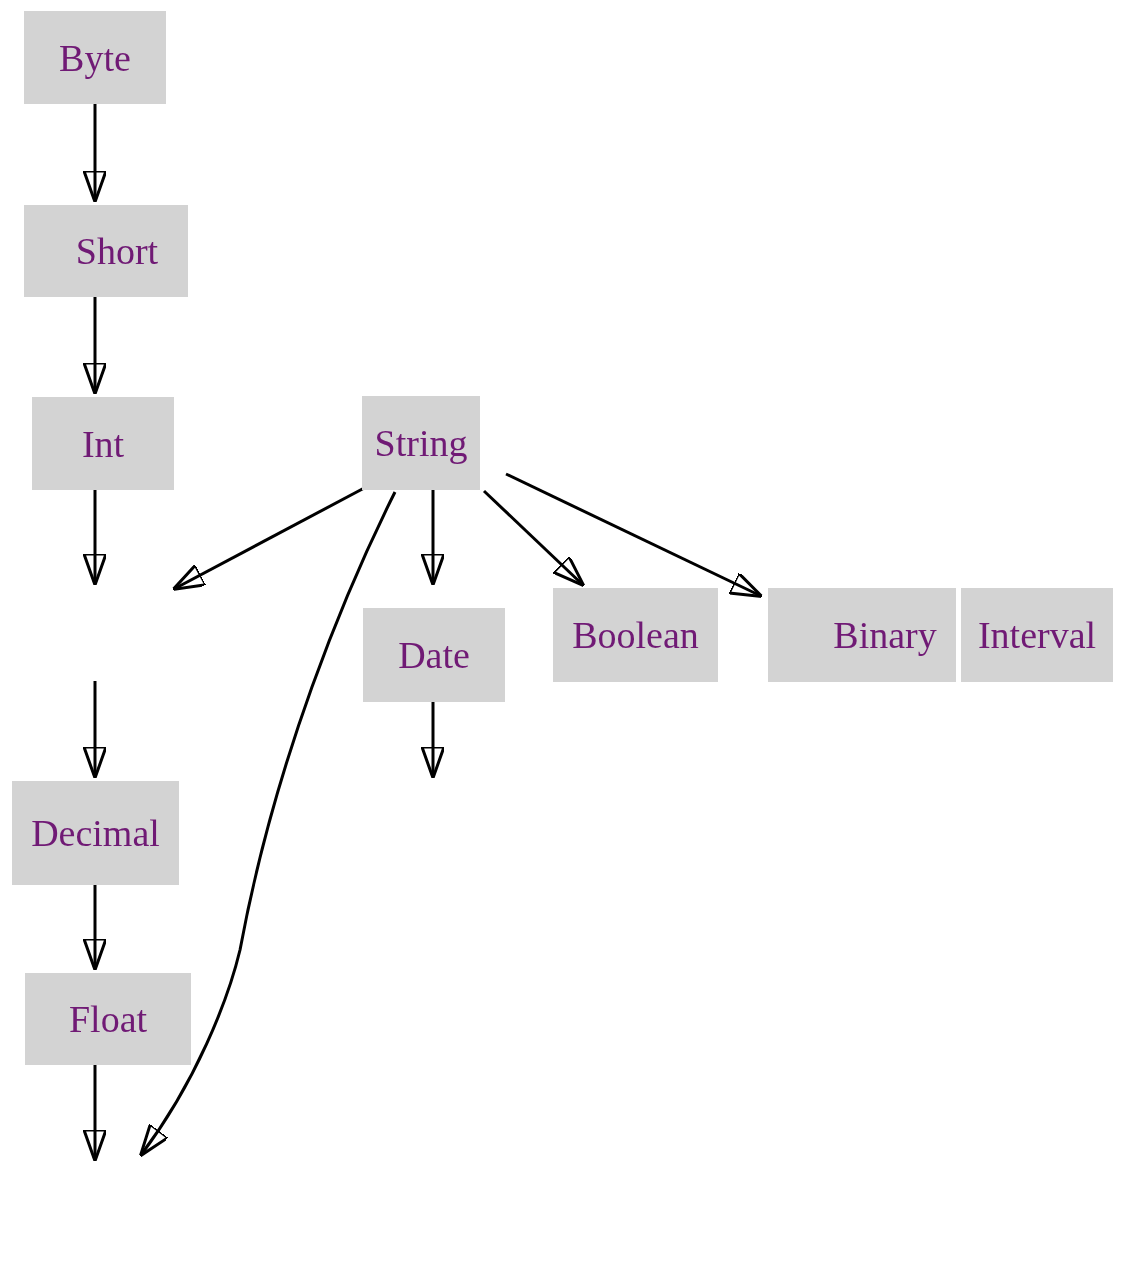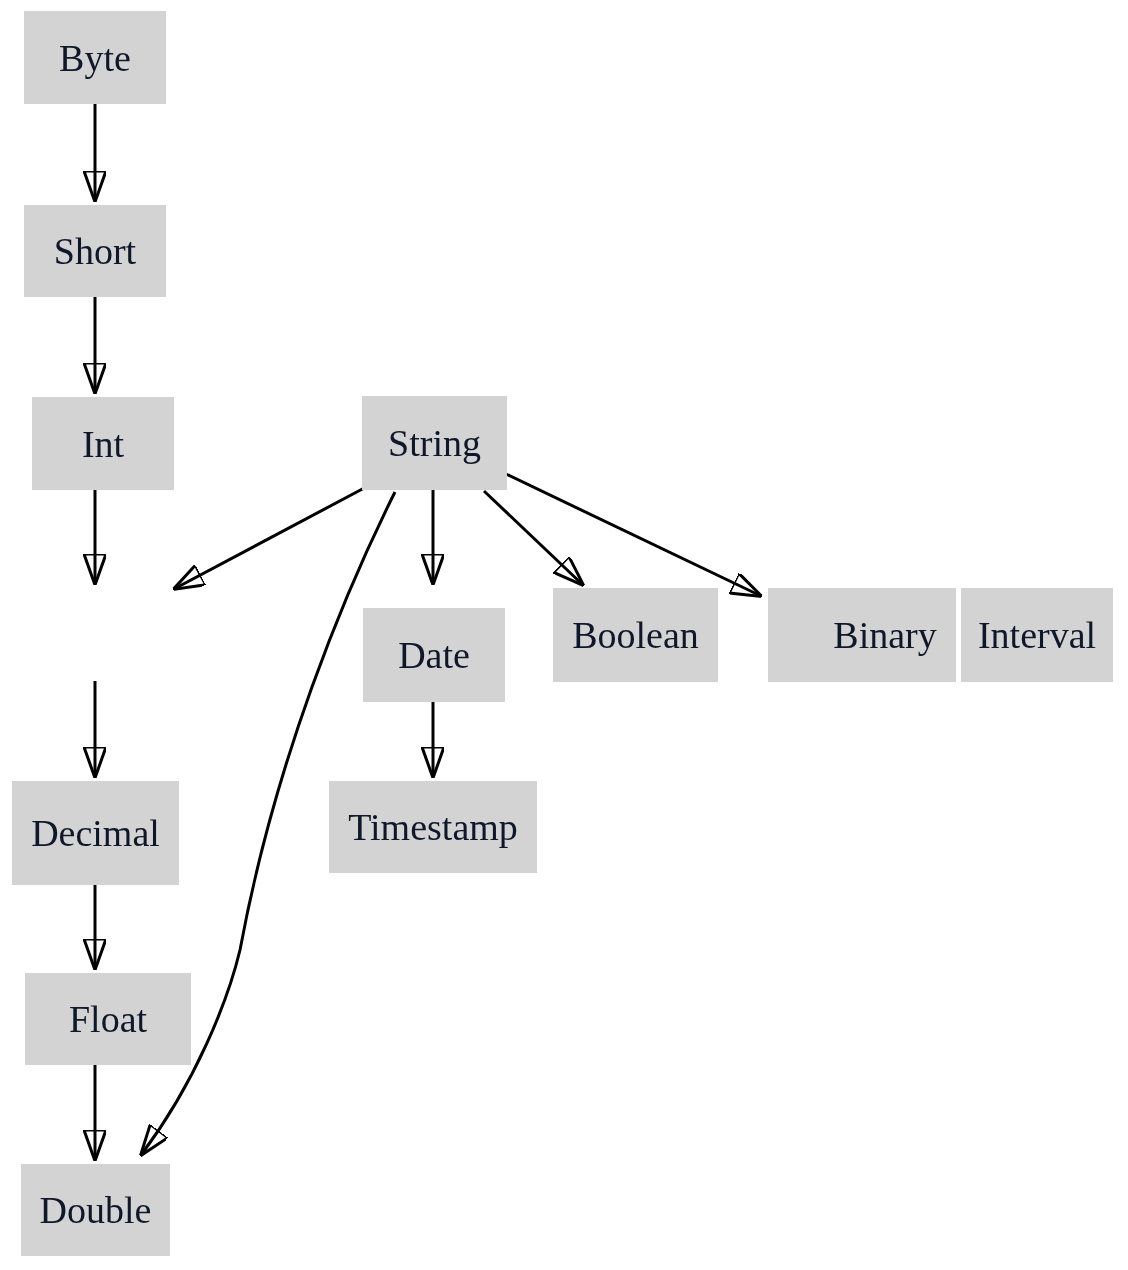--- a/index.html
+++ b/index.html
@@ -23,21 +23,21 @@
     height: 1270px;
   }
   .edges path {
     fill: none;
     stroke: #000000;
     stroke-width: 3;
   }
   .node {
     position: absolute;
     background: #d3d3d3;
-    color: #0f172a;
+    color: #701a75;
     font-size: 38px;
     line-height: 1;
     display: flex;
     align-items: center;
     justify-content: center;
     white-space: nowrap;
     user-select: none;
   }
 </style>
 </head>
@@ -59,25 +59,23 @@
     <path d="M484,491 L583,585" marker-end="url(#arrow)"></path>
     <path d="M506,474 L761,596" marker-end="url(#arrow)"></path>
     <path d="M395,492 C345,592 275,760 240,950 C228,1000 196,1082 141,1155" marker-end="url(#arrow)"></path>
     <path d="M95,681 L95,777" marker-end="url(#arrow)"></path>
     <path d="M433,682 L433,777" marker-end="url(#arrow)"></path>
     <path d="M95,873 L95,969" marker-end="url(#arrow)"></path>
     <path d="M95,1065 L95,1160" marker-end="url(#arrow)"></path>
   </svg>
 
   <div class="node" style="left:24px;  top:11px;   width:142px; height:93px;">Byte</div>
-  <div class="node" style="left:24px;  top:205px;  width:142px; height:92px;">Short</div>
+  <div class="node" style="left:24px;  top:205px;  width:142px; height:92px;padding-left:22px;">Short</div>
   <div class="node" style="left:24px;  top:397px;  width:142px; height:93px;margin-left:8px;">Int</div>
-  <div class="node" style="left:362px; top:396px;  width:145px; height:94px;">String</div>
+  <div class="node" style="left:362px; top:396px;  width:118px; height:94px;">String</div>
   <div class="node" style="left:363px; top:588px;  width:142px; height:94px;margin-top:20px;">Date</div>
   <div class="node" style="left:553px; top:588px;  width:165px; height:94px;">Boolean</div>
   <div class="node" style="left:768px; top:588px;  width:142px; height:94px;padding-left:46px;">Binary</div>
   <div class="node" style="left:961px; top:588px;  width:152px; height:94px;">Interval</div>
   <div class="node" style="left:12px;  top:781px;  width:167px; height:104px;">Decimal</div>
-  <div class="node" style="left:329px; top:781px;  width:208px; height:92px;">Timestamp</div>
   <div class="node" style="left:25px;  top:973px;  width:166px; height:92px;">Float</div>
-  <div class="node" style="left:21px;  top:1164px; width:149px; height:92px;">Double</div>
 
 </div>
 
 </body></html>

